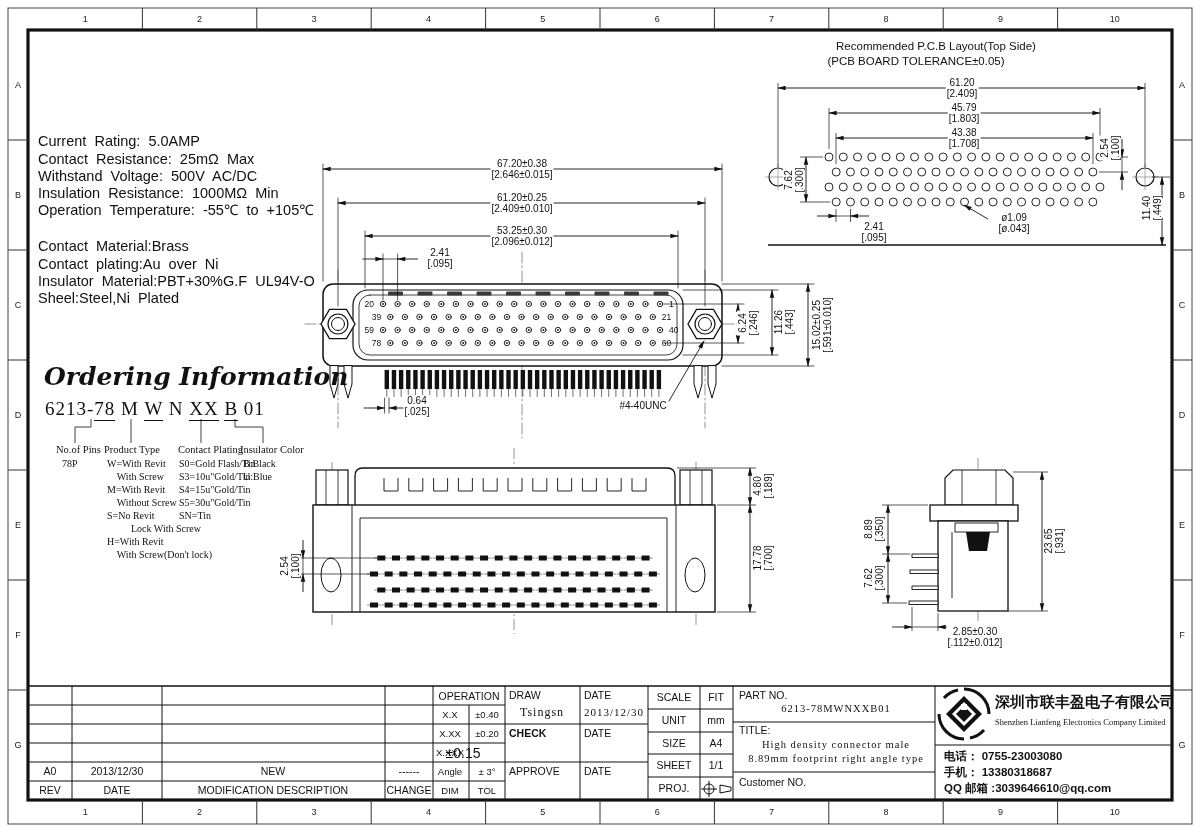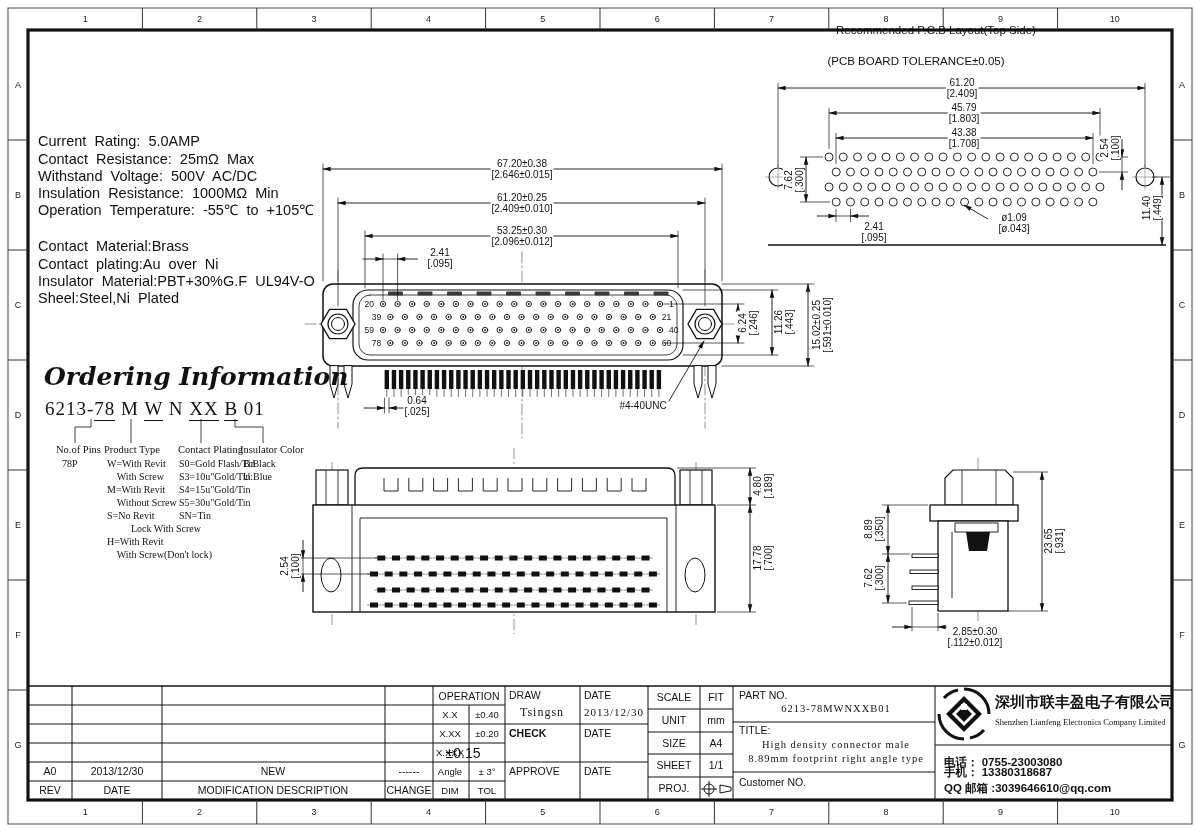--- a/index.html
+++ b/index.html
@@ -866,21 +866,21 @@
       <div class="ord-item" style="left:179px;top:457px;">S0=Gold Flash/Tin</div>
       <div class="ord-item" style="left:179px;top:470px;">S3=10u"Gold/Tin</div>
       <div class="ord-item" style="left:179px;top:483px;">S4=15u"Gold/Tin</div>
       <div class="ord-item" style="left:179px;top:496px;">S5=30u"Gold/Tin</div>
       <div class="ord-item" style="left:179px;top:509px;">SN=Tin</div>
       <div class="ord-label" style="left:240px;top:444px;">Insulator Color</div>
       <div class="ord-item" style="left:243px;top:457px;">B:Black</div>
       <div class="ord-item" style="left:243px;top:470px;">U:Blue</div>
     </div>
 
-  <div class="pcbtitle" style="left:936px;top:24px;text-align:center;">Recommended  P.C.B  Layout(Top  Side)</div>
+  <div class="pcbtitle" style="left:936px;top:40px;text-align:center;">Recommended  P.C.B  Layout(Top  Side)</div>
   <div class="pcbtitle" style="left:916px;top:55px;">(PCB  BOARD  TOLERANCE±0.05)</div>
 
   <div class="dh" style="left:522px;top:158px;">
       <div>67.20±0.38</div>
       <div>[2.646±0.015]</div>
     </div>
   <div class="dh" style="left:522px;top:192px;">
       <div>61.20±0.25</div>
       <div>[2.409±0.010]</div>
     </div>
@@ -1015,17 +1015,17 @@
 
   <div class="ft" style="left:739px;top:689px;">PART  NO.</div>
   <div class="ft ftc serif" style="left:836px;top:703px;font-size:10.5px;">6213-78MWNXXB01</div>
   <div class="ft" style="left:739px;top:724px;">TITLE:</div>
   <div class="ft ftc serif" style="left:836px;top:739px;font-size:10.5px;">High density connector male</div>
   <div class="ft ftc serif" style="left:836px;top:753px;font-size:10.5px;">8.89mm footprint right angle type</div>
   <div class="ft" style="left:739px;top:776px;">Customer  NO.</div>
 
   <div class="ft cjk" style="left:995px;top:696px;font-size:15px;">深圳市联丰盈电子有限公司</div>
   <div class="ft serif" style="left:995px;top:716px;font-size:8.5px;letter-spacing:0;">Shenzhen Lianfeng Electronics Company Limited</div>
-  <div class="ft cjk" style="left:944px;top:750px;font-size:11.5px;margin-top:6px;"><span>电话：</span> <span>0755-23003080</span></div>
+  <div class="ft cjk" style="left:944px;top:750px;font-size:11.5px;"><span>电话：</span> <span>0755-23003080</span></div>
   <div class="ft cjk" style="left:944px;top:766px;font-size:11.5px;"><span>手机：</span> <span>13380318687</span></div>
   <div class="ft cjk" style="left:944px;top:782px;font-size:11.5px;"><span>QQ 邮箱 :</span><span>3039646610@qq.com</span></div>
 
 </div>
 
 </body></html>

